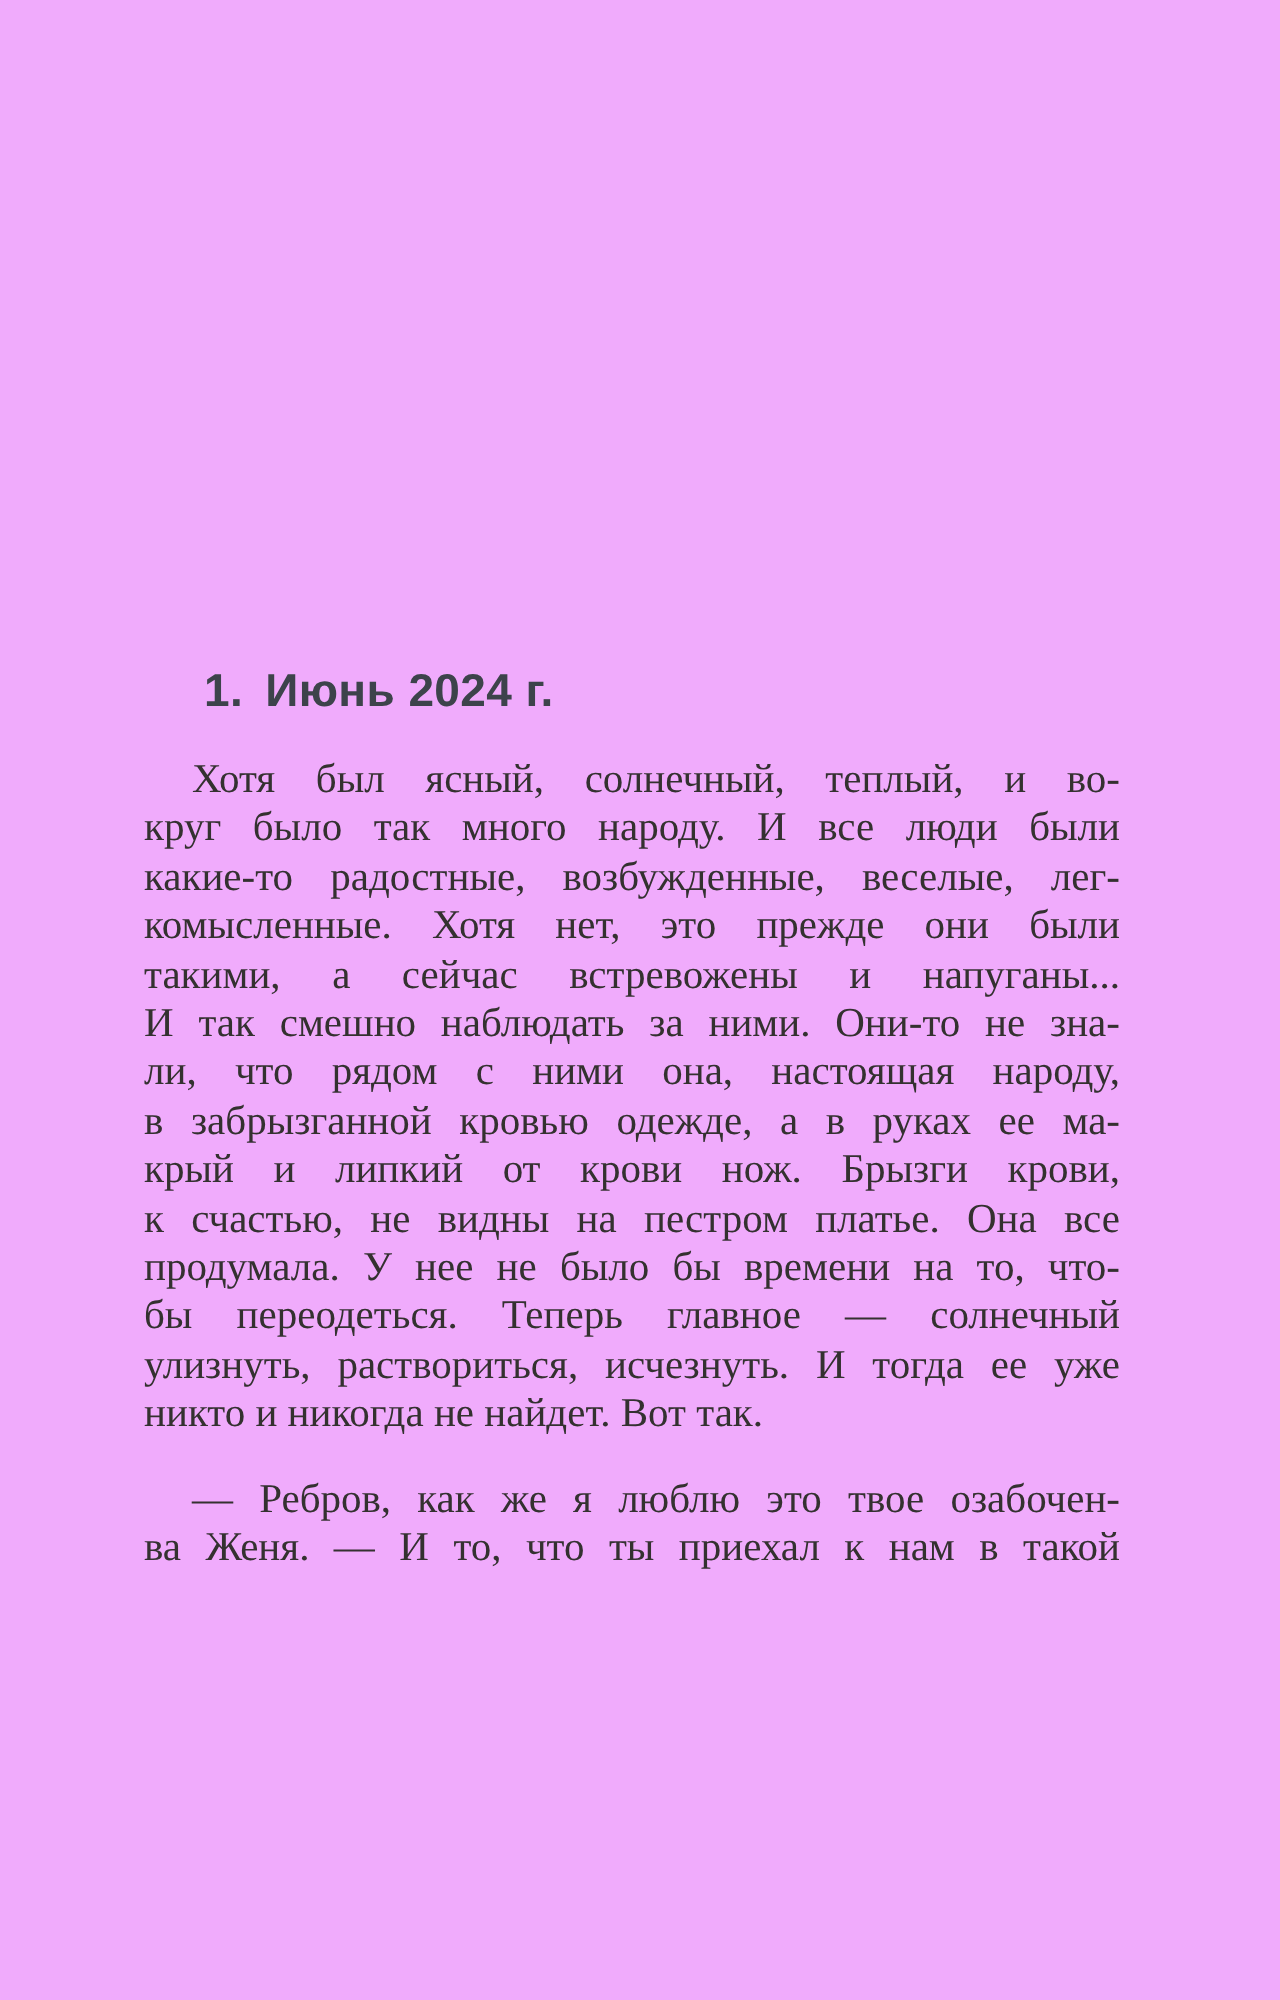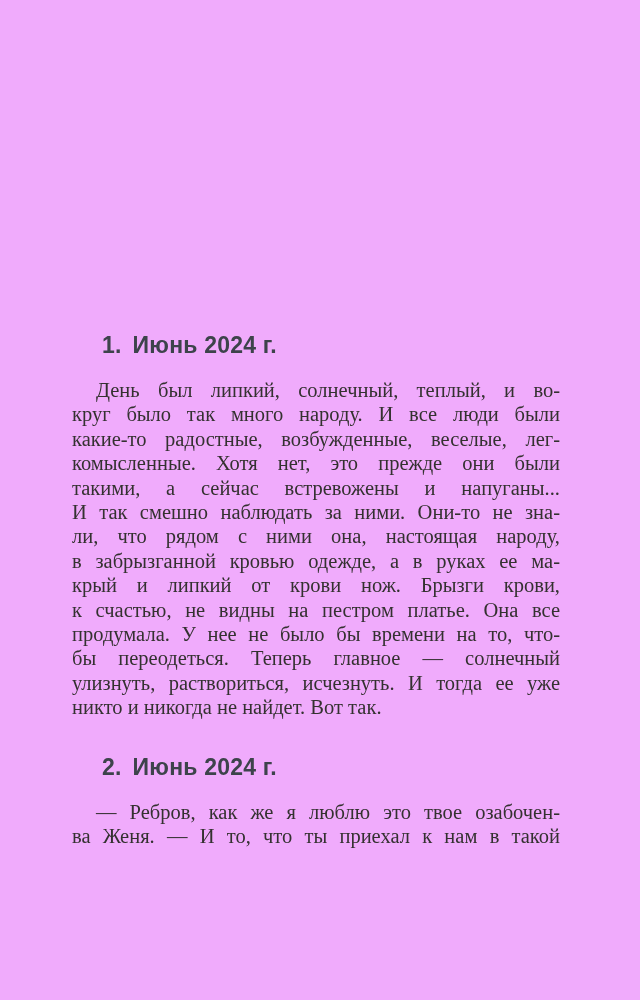--- a/index.html
+++ b/index.html
@@ -62,39 +62,36 @@
 <body>
 
 <div class="page">
   <div class="text-column">
 
     <div class="chapter-heading chapter-heading--first">
       <span class="heading-number">1.</span><span>Июнь 2024 г.</span>
     </div>
 
     <div class="paragraph">
-      <div class="text-line text-line--indent">День был липкий, солнечный, теплый, и во-</div>
+      <div class="text-line text-line--indent">Хотя был ясный, солнечный, теплый, и во-</div>
       <div class="text-line">круг было так много народу. И все люди были</div>
       <div class="text-line">какие-то радостные, возбужденные, веселые, лег-</div>
       <div class="text-line">комысленные. Хотя нет, это прежде они были</div>
       <div class="text-line">такими, а сейчас встревожены и напуганы...</div>
       <div class="text-line">И так смешно наблюдать за ними. Они-то не зна-</div>
       <div class="text-line">ли, что рядом с ними она, настоящая народу,</div>
       <div class="text-line">в забрызганной кровью одежде, а в руках ее ма-</div>
       <div class="text-line">крый и липкий от крови нож. Брызги крови,</div>
       <div class="text-line">к счастью, не видны на пестром платье. Она все</div>
       <div class="text-line">продумала. У нее не было бы времени на то, что-</div>
       <div class="text-line">бы переодеться. Теперь главное — солнечный</div>
       <div class="text-line">улизнуть, раствориться, исчезнуть. И тогда ее уже</div>
       <div class="text-line text-line--end">никто и никогда не найдет. Вот так.</div>
     </div>
 
-    <div class="chapter-heading chapter-heading--second">
-      <span class="heading-number">2.</span><span>Июнь 2024 г.</span>
-    </div>
 
     <div class="paragraph">
       <div class="text-line text-line--indent">— Ребров, как же я люблю это твое озабочен-</div>
       <div class="text-line">ва Женя. — И то, что ты приехал к нам в такой</div>
     </div>
 
   </div>
 </div>
 
 </body></html>

